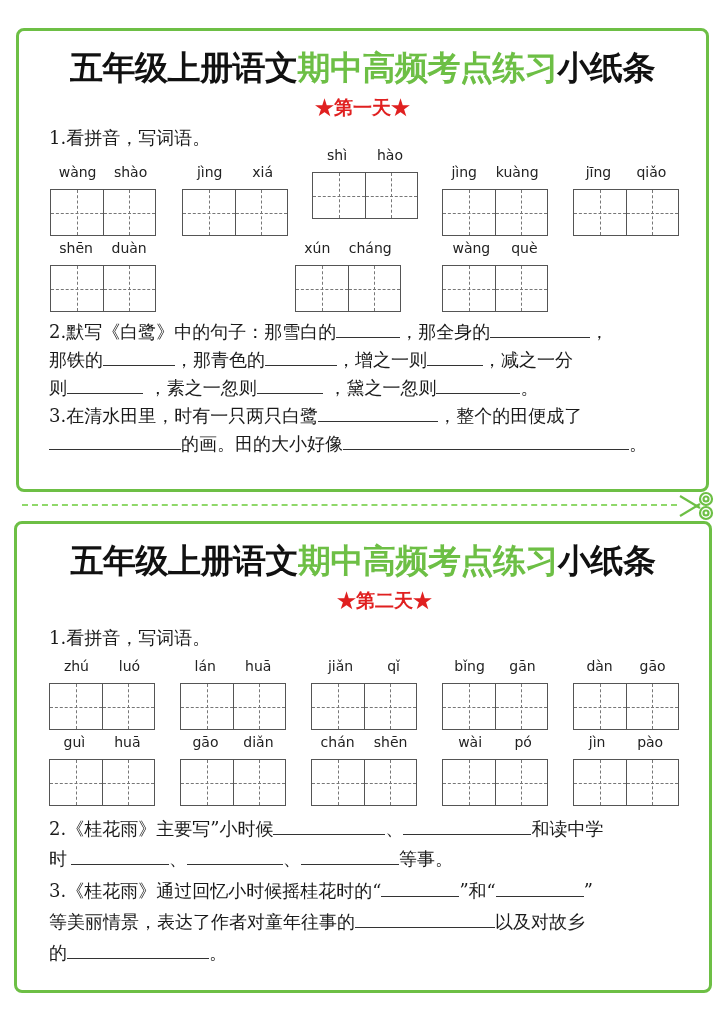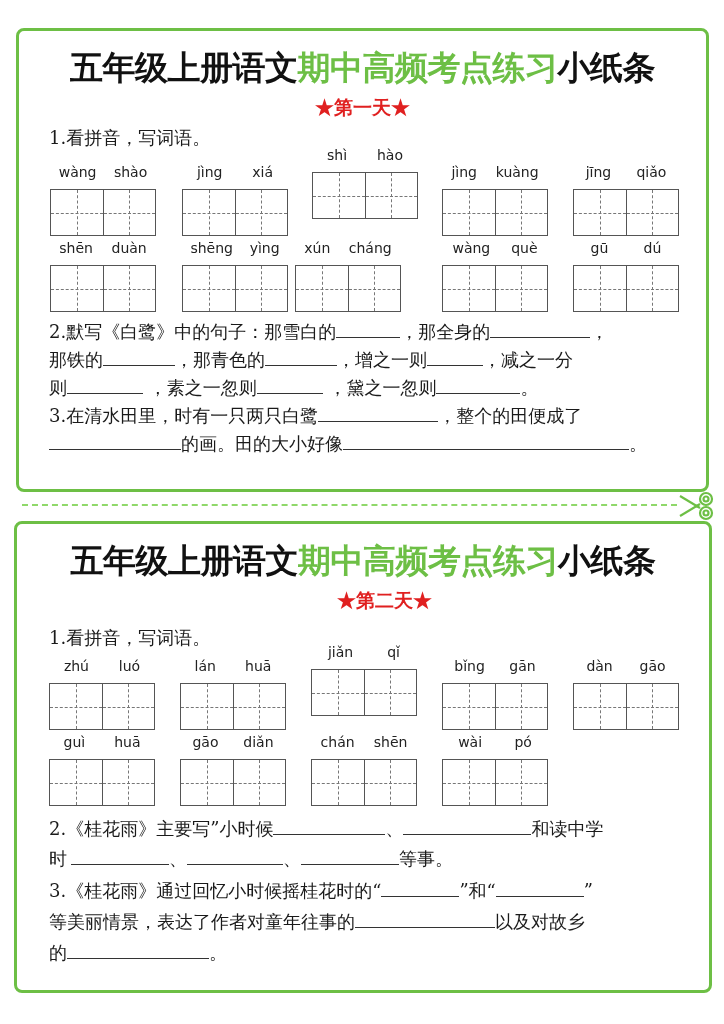--- a/index.html
+++ b/index.html
@@ -170,54 +170,34 @@
   <div class="word" style="left:31px; top:206px;">
     <div class="pinyin">
         <span>shēn</span>
         <span>duàn</span>
       </div>
     <div class="boxes">
         <div class="cell"></div>
         <div class="cell"></div>
       </div>
   </div>
-  <div class="word" style="left:163px; top:206px;">
-    <div class="pinyin">
-        <span>shēng</span>
-        <span>yìng</span>
-      </div>
-    <div class="boxes">
-        <div class="cell"></div>
-        <div class="cell"></div>
-      </div>
-  </div>
   <div class="word" style="left:276px; top:206px;">
     <div class="pinyin">
         <span>xún</span>
         <span>cháng</span>
       </div>
     <div class="boxes">
         <div class="cell"></div>
         <div class="cell"></div>
       </div>
   </div>
   <div class="word" style="left:423px; top:206px;">
     <div class="pinyin">
         <span>wàng</span>
         <span>què</span>
-      </div>
-    <div class="boxes">
-        <div class="cell"></div>
-        <div class="cell"></div>
-      </div>
-  </div>
-  <div class="word" style="left:554px; top:206px;">
-    <div class="pinyin">
-        <span>gū</span>
-        <span>dú</span>
       </div>
     <div class="boxes">
         <div class="cell"></div>
         <div class="cell"></div>
       </div>
   </div>
 
   <div class="qline" style="left:30px; top:286px;">
     <span>2.默写《白鹭》中的句子：那雪白的</span><span class="blank" style="width:64px"></span><span>，那全身的</span><span class="blank" style="width:100px"></span><span>，</span>
   </div>
@@ -270,21 +250,21 @@
   <div class="word" style="left:163px; top:131px;">
     <div class="pinyin">
         <span>lán</span>
         <span>huā</span>
       </div>
     <div class="boxes">
         <div class="cell"></div>
         <div class="cell"></div>
       </div>
   </div>
-  <div class="word" style="left:294px; top:117px;">
+  <div class="word" style="left:294px; top:131px;">
     <div class="pinyin">
         <span>jiǎn</span>
         <span>qǐ</span>
       </div>
     <div class="boxes">
         <div class="cell"></div>
         <div class="cell"></div>
       </div>
   </div>
   <div class="word" style="left:425px; top:131px;">
@@ -341,20 +321,30 @@
   <div class="word" style="left:425px; top:207px;">
     <div class="pinyin">
         <span>wài</span>
         <span>pó</span>
       </div>
     <div class="boxes">
         <div class="cell"></div>
         <div class="cell"></div>
       </div>
   </div>
+  <div class="word" style="left:556px; top:207px;">
+    <div class="pinyin">
+        <span>jìn</span>
+        <span>pào</span>
+      </div>
+    <div class="boxes">
+        <div class="cell"></div>
+        <div class="cell"></div>
+      </div>
+  </div>
 
   <div class="qline" style="left:32px; top:290px;">
     <span>2.《桂花雨》主要写”小时候</span><span class="blank" style="width:112px"></span><span>、</span><span class="blank" style="width:128px"></span><span>和读中学</span>
   </div>
   <div class="qline" style="left:32px; top:320px;">
     <span>时</span><span class="blank" style="width:98px; margin-left:4px"></span><span>、</span><span class="blank" style="width:96px"></span><span>、</span><span class="blank" style="width:98px"></span><span>等事。</span>
   </div>
 
   <div class="qline" style="left:32px; top:352px;">
     <span>3.《桂花雨》通过回忆小时候摇桂花时的“</span><span class="blank" style="width:78px"></span><span>”和“</span><span class="blank" style="width:88px"></span><span>”</span>

